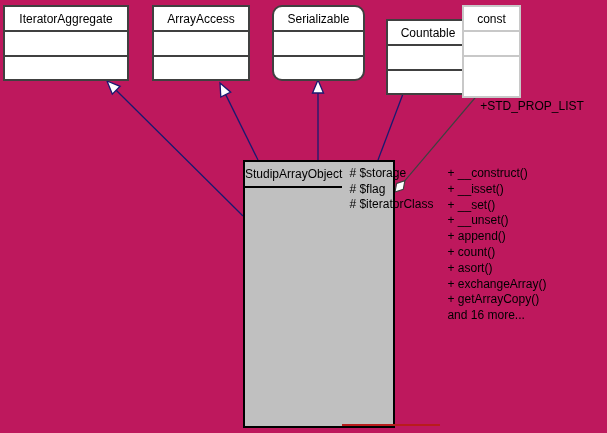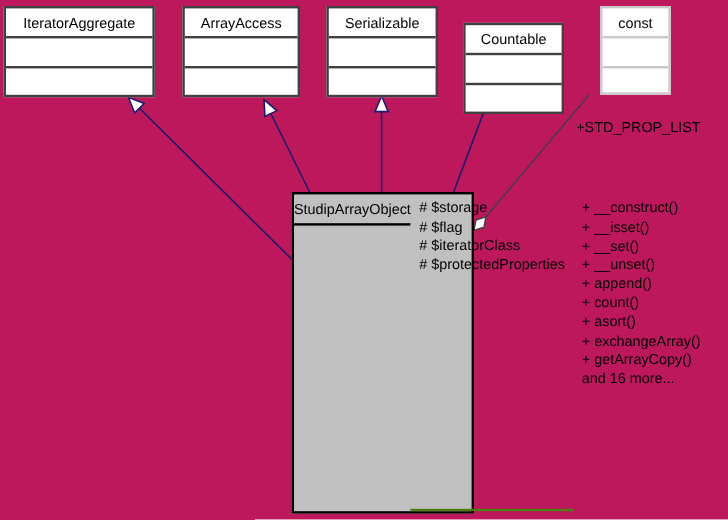--- a/index.html
+++ b/index.html
@@ -57,21 +57,21 @@
   }
   .uml-class .ctitle {
     height: 24px;
     border-bottom: 2px solid #000;
     display: flex;
     align-items: center;
     justify-content: center;
     white-space: nowrap;
   }
   .uml-class .attrs {
-    border-bottom: 2px solid #4d7c0f;
+    border-bottom: 2px solid #b91c1c;
     padding: 4px 7px 2px 7px;
     line-height: 15.5px;
     white-space: nowrap;
   }
   .uml-class .methods {
     flex: 1;
     padding: 4px 7px 0 7px;
     line-height: 15.8px;
     white-space: nowrap;
   }
@@ -123,49 +123,48 @@
     <div class="row1"></div>
     <div class="row2"></div>
   </div>
 
   <div class="node" style="left:152px; top:5px; width:98px; height:76px;">
     <div class="title">ArrayAccess</div>
     <div class="row1"></div>
     <div class="row2"></div>
   </div>
 
-  <div class="node" style="left:272px; top:5px; width:93px; height:76px;">
+  <div class="node" style="left:272px; top:5px; width:93px; height:76px;border-radius:10px;">
     <div class="title">Serializable</div>
     <div class="row1"></div>
     <div class="row2"></div>
   </div>
 
   <div class="node" style="left:386px; top:19px; width:84px; height:76px;">
     <div class="title">Countable</div>
     <div class="row1"></div>
     <div class="row2"></div>
   </div>
 
-  <div class="node muted" style="left:500px; top:5px; width:59px; height:74px;">
+  <div class="node muted" style="left:462px; top:5px; width:59px; height:93px;">
     <div class="title">const</div>
     <div class="row1"></div>
     <div class="row2"></div>
   </div>
 
   <div class="edge-labels">
     <div>+STD_PROP_LIST</div>
   </div>
 
   <div class="uml-class">
     <div class="ctitle">StudipArrayObject</div>
     <div class="attrs">
       <div># $storage</div>
       <div># $flag</div>
       <div># $iteratorClass</div>
-      <div># $protectedProperties</div>
     </div>
     <div class="methods">
       <div>+ __construct()</div>
       <div>+ __isset()</div>
       <div>+ __set()</div>
       <div>+ __unset()</div>
       <div>+ append()</div>
       <div>+ count()</div>
       <div>+ asort()</div>
       <div>+ exchangeArray()</div>

